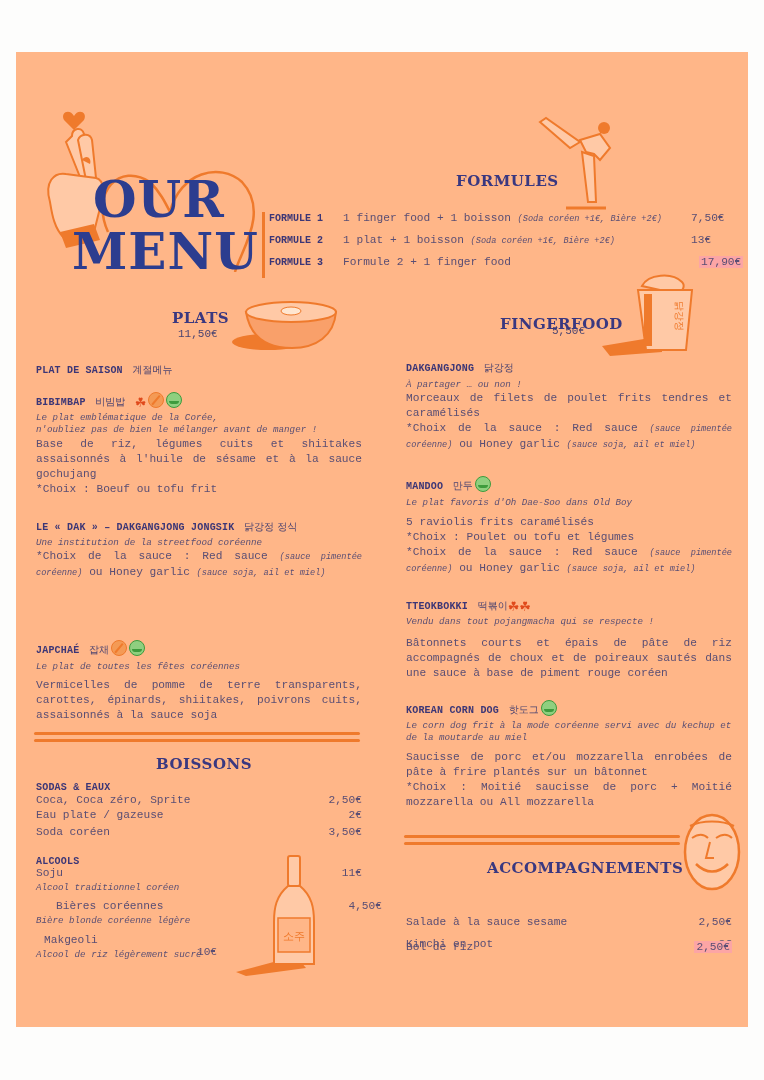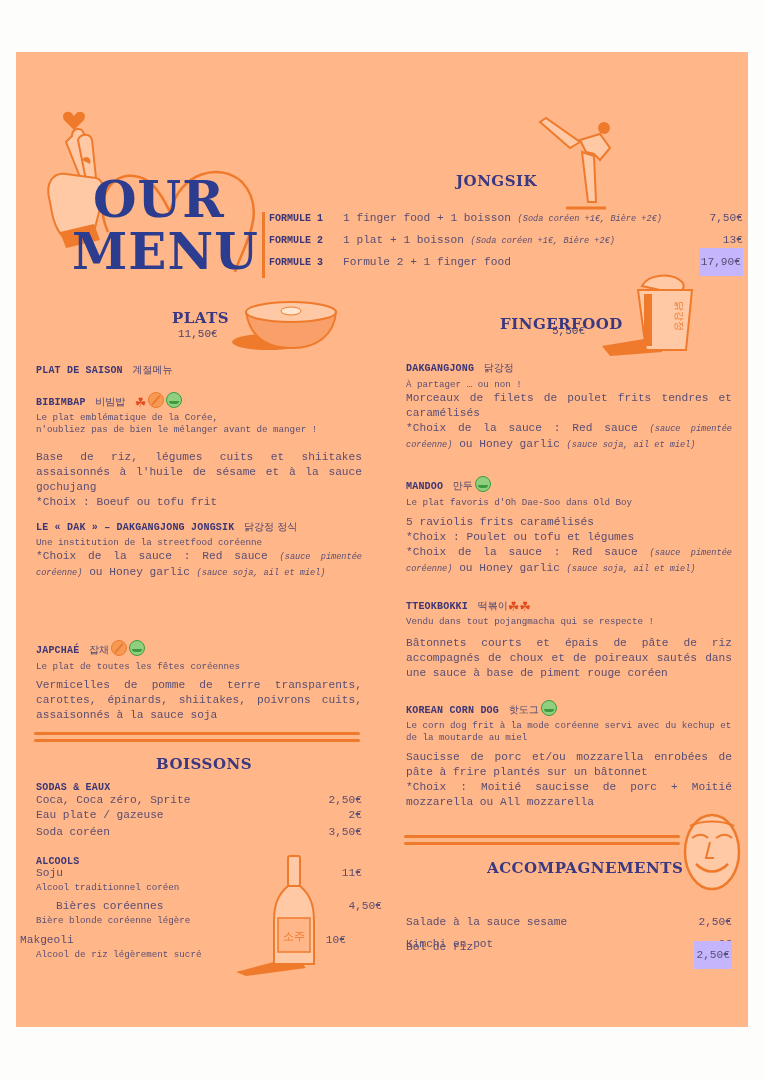--- a/index.html
+++ b/index.html
@@ -28,21 +28,21 @@
   }
   .sec-head::before {
     content: ""; position: absolute; left: -3px; right: -6px; bottom: 0px; height: 7px;
     background: #ef7a2c; border-radius: 4px; z-index: -1; opacity: 0.95;
   }
   .sec-head span { position: relative; z-index: 1; }
   .sec-price { position: absolute; font-weight: normal; font-size: 11px; color: #4a4370; font-family: "Liberation Mono", monospace; }
 
   .item-title { font-weight: bold; font-size: 10px; color: #3c3676; letter-spacing: 0.2px; }
   .korean { font-family: "DejaVu Sans", sans-serif; font-weight: normal; font-size: 10px; color: #4d4470; }
-  .subtitle { font-size: 9.2px; color: #5b4f73; line-height: 12px; }
+  .subtitle { font-style: italic; font-size: 9.2px; color: #5b4f73; line-height: 12px; }
   .body { font-size: 11.2px; line-height: 15px; color: #5a4e74; text-align: justify; }
   .small-it { font-style: italic; font-size: 8.6px; }
 
   .row { position: absolute; display: flex; justify-content: space-between; font-size: 11.2px; color: #5a4e74; }
   .row .price { text-align: center; }
 
   .icon-badge { display: inline-block; width: 14px; height: 14px; border-radius: 50%; vertical-align: -3px; margin-left: 2px; }
   .badge-nogluten { background: #f49a55; border: 1px solid #ef7a2c; position: relative; }
   .badge-nogluten::after { content:""; position:absolute; left:6px; top:1px; width:1.5px; height:12px; background:#ef7a2c; transform: rotate(40deg); }
   .badge-vegan { background: #8fcf7f; border: 1.5px solid #3e9b3d; position: relative; }
@@ -51,22 +51,22 @@
 
   .hr2 { position: absolute; height: 10px; }
   .hr2::before, .hr2::after { content:""; position:absolute; left:0; right:0; height: 2.5px; background: #ef7a2c; border-radius: 2px; }
   .hr2::before { top: 0; }
   .hr2::after { top: 7px; }
 
   .formule-box { position: absolute; left: 246px; top: 160px; width: 474px; border-left: 3px solid #ef7a2c; padding-left: 4px; }
   .formule-row { display: flex; align-items: baseline; height: 22px; font-size: 11.2px; color: #5a4e74; }
   .formule-row .f-label { font-weight: bold; font-size: 10px; color: #3c3676; width: 74px; white-space: nowrap; }
   .formule-row .f-desc { flex: 1; white-space: nowrap; }
-  .formule-row .f-price { text-align: right; width: 52px; }
-  .hl { background: #c4b5fd; padding: 8px 2px; }
+  .formule-row .f-price { width: 52px; }
+  .hl { background: #fca5a5; padding: 0 2px; margin-left: 8px; }
 </style>
 </head>
 <body>
 
 <div class="page">
 
   <svg class="abs" style="left:14px; top:50px;" width="240" height="170" viewBox="0 0 240 170">
 
     <path d="M44 14 c-4 -8 -14 -4 -10 4 l10 10 l10 -10 c4 -8 -6 -12 -10 -4z" fill="#ef7a2c"></path>
 
@@ -82,21 +82,21 @@
   <div class="abs big-title" style="left:56px; top:172px;">MENU</div>
 
   <svg class="abs" style="left:520px; top:64px;" width="90" height="96" viewBox="0 0 90 96">
     <path d="M4 6 l30 26 l10 -6 l-34 -24z" fill="#ffc9a6" stroke="#ef7a2c" stroke-width="2"></path>
     <circle cx="68" cy="12" r="6" fill="#ef7a2c"></circle>
     <path d="M44 24 l20 -6 l10 14 l-10 12 l-6 -6 l-8 -2z" fill="#ffc9a6" stroke="#ef7a2c" stroke-width="2"></path>
     <path d="M46 36 l6 50 l8 0 l-2 -46z" fill="#ffc9a6" stroke="#ef7a2c" stroke-width="2"></path>
     <path d="M30 92 l40 0" stroke="#ef7a2c" stroke-width="3"></path>
   </svg>
 
-  <div class="sec-head" style="left:436px; top:120px;"><span>JONGSIK</span></div>
+  <div class="sec-head" style="left:436px; top:120px;"><span>FORMULES</span></div>
 
   <div class="formule-box">
     <div class="formule-row">
       <span class="f-label">FORMULE 1</span>
       <span class="f-desc"><span>1 finger food + 1 boisson</span> <span class="small-it">(Soda coréen +1€, Bière +2€)</span></span>
       <span class="f-price">7,50€</span>
     </div>
     <div class="formule-row">
       <span class="f-label">FORMULE 2</span>
       <span class="f-desc"><span>1 plat + 1 boisson</span> <span class="small-it">(Soda coréen +1€, Bière +2€)</span></span>
@@ -124,21 +124,21 @@
   </div>
 
   <div class="abs" style="left:20px; top:340px; width:326px;">
     <div>
       <span class="item-title">BIBIMBAP</span>
       <span class="korean">비빔밥</span>
       <span class="chili">☘</span><span class="icon-badge badge-nogluten"></span><span class="icon-badge badge-vegan"></span>
     </div>
     <div class="subtitle" style="margin-top:2px;">Le plat emblématique de la Corée,</div>
     <div class="subtitle">n'oubliez pas de bien le mélanger avant de manger !</div>
-    <div class="body" style="margin-top:14px;">Base de riz, légumes cuits et shiitakes assaisonnés à l'huile de sésame et à la sauce gochujang</div>
+    <div class="body" style="margin-top:1px;">Base de riz, légumes cuits et shiitakes assaisonnés à l'huile de sésame et à la sauce gochujang</div>
     <div class="body">*Choix : Boeuf ou tofu frit</div>
   </div>
 
   <div class="abs" style="left:20px; top:465px; width:326px;">
     <div>
       <span class="item-title">LE « DAK » – DAKGANGJONG JONGSIK</span>
       <span class="korean">닭강정 정식</span>
     </div>
     <div class="subtitle" style="margin-top:2px;">Une institution de la streetfood coréenne</div>
     <div class="body">
@@ -180,21 +180,21 @@
   <div class="row" style="left:20px; top:815px; width:326px;">
     <span>Soju</span>
     <span class="price">11€</span>
   </div>
   <div class="abs subtitle" style="left:20px; top:830px;">Alcool traditionnel coréen</div>
   <div class="row" style="left:20px; top:848px; width:326px;padding-left:20px;">
     <span>Bières coréennes</span>
     <span class="price">4,50€</span>
   </div>
   <div class="abs subtitle" style="left:20px; top:863px;">Bière blonde coréenne légère</div>
-  <div class="row" style="left:4px; top:882px; width:326px;">
+  <div class="row" style="left:28px; top:882px; width:326px;flex-direction:column;">
     <span>Makgeoli</span>
     <span class="price">10€</span>
   </div>
   <div class="abs subtitle" style="left:20px; top:897px;">Alcool de riz légèrement sucré</div>
 
   <svg class="abs" style="left:220px; top:800px;" width="80" height="124" viewBox="0 0 80 124">
     <path d="M0 120 L60 104 L70 116 L10 124z" fill="#ef7a2c"></path>
     <rect x="52" y="4" width="12" height="30" rx="2" fill="#ffc9a6" stroke="#ef7a2c" stroke-width="2"></rect>
     <path d="M52 34 C40 44 38 56 38 70 L38 112 L78 112 L78 70 C78 56 76 44 64 34z" fill="#ffc9a6" stroke="#ef7a2c" stroke-width="2"></path>
     <rect x="42" y="66" width="32" height="34" fill="#ffb688" stroke="#ef7a2c" stroke-width="1.5"></rect>

